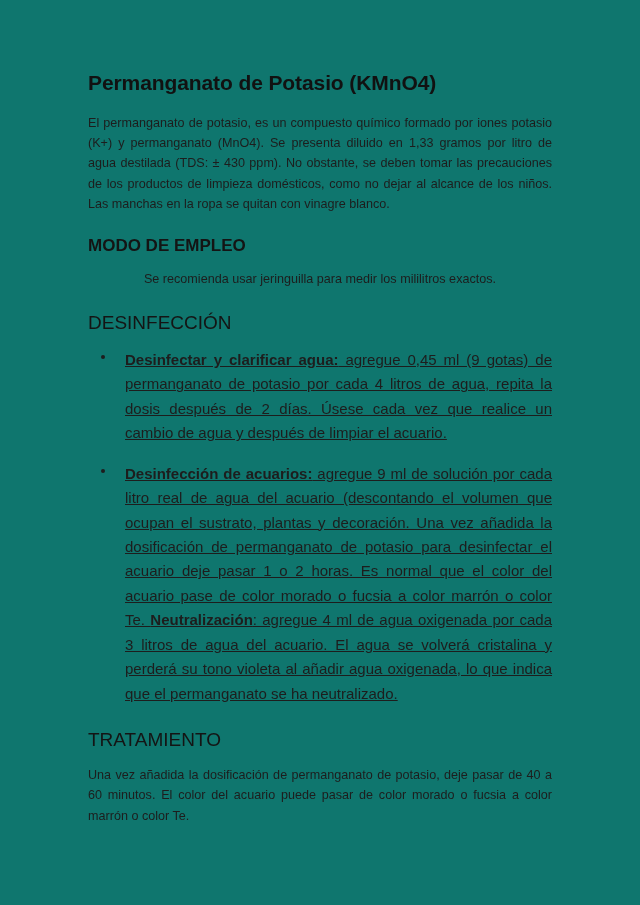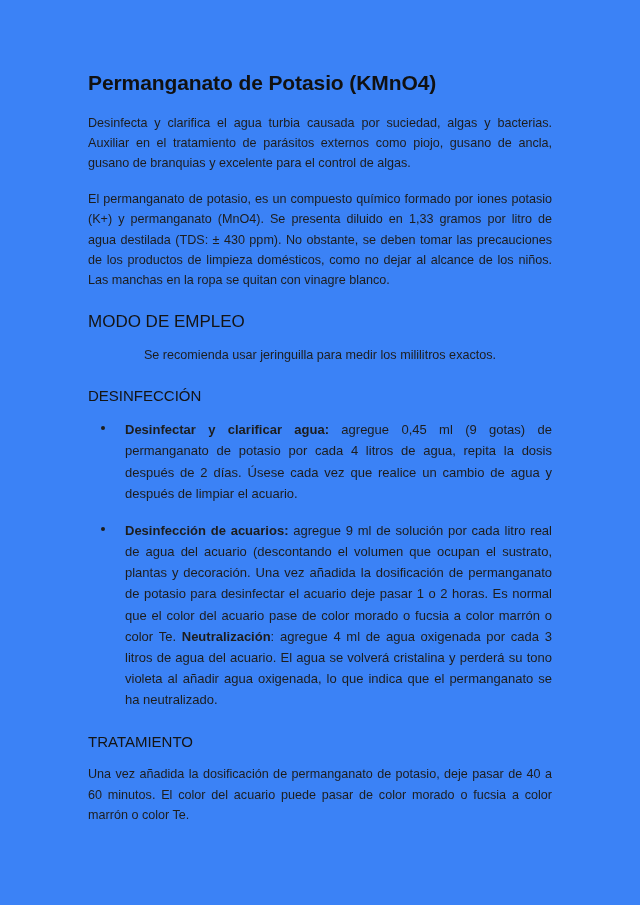--- a/index.html
+++ b/index.html
@@ -11,21 +11,21 @@
     width: 640px;
     height: 905px;
     font-family: "Liberation Sans", sans-serif;
     color: #1a1a1a;
     -webkit-font-smoothing: antialiased;
   }
   .page {
     position: relative;
     width: 640px;
     height: 905px;
-    background: #3b82f6;
+    background: #0f766e;
     box-sizing: border-box;
     padding: 70px 88px 0 88px;
     overflow: hidden;
   }
   .doc-title {
     font-size: 21px;
     font-weight: bold;
     line-height: 1.22;
     margin: 0 0 17px 0;
     letter-spacing: -0.1px;
@@ -36,66 +36,66 @@
     line-height: 1.62;
     margin: 0 0 15px 0;
     text-align: justify;
     color: #1d1d1d;
   }
   p.body-par.left {
     text-align: center;
   }
   h2.section-h {
     font-size: 17px;
-    font-weight: normal;
+    font-weight: bold;
     line-height: 1.25;
     margin: 20px 0 13px 0;
     color: #141414;
   }
   h3.sub-h {
-    font-size: 15px;
+    font-size: 19px;
     font-weight: normal;
     line-height: 1.25;
     margin: 22px 0 13px 0;
     color: #141414;
   }
   ul.bullets {
     list-style: none;
     margin: 0 0 6px 0;
     padding: 0;
   }
   ul.bullets > li {
     position: relative;
     padding-left: 37px;
     margin: 0 0 16px 0;
-    font-size: 13px;
+    font-size: 15px;
     line-height: 1.63;
     text-align: justify;
     color: #1d1d1d;
+    text-decoration: underline;
   }
   ul.bullets > li::before {
     content: "";
     position: absolute;
     left: 13px;
     top: 7px;
     width: 4px;
     height: 4px;
     border-radius: 50%;
     background: #1d1d1d;
   }
   .b { font-weight: bold; }
 </style>
 </head>
 <body>
 
 <div class="page">
 
   <h1 class="doc-title">Permanganato de Potasio (KMnO4)</h1>
 
-  <p class="body-par">Desinfecta y clarifica el agua turbia causada por suciedad, algas y bacterias. Auxiliar en el tratamiento de parásitos externos como piojo, gusano de ancla, gusano de branquias y excelente para el control de algas.</p>
 
   <p class="body-par">El permanganato de potasio, es un compuesto químico formado por iones potasio (K+) y permanganato (MnO4). Se presenta diluido en 1,33 gramos por litro de agua destilada (TDS: ± 430 ppm). No obstante, se deben tomar las precauciones de los productos de limpieza domésticos, como no dejar al alcance de los niños. Las manchas en la ropa se quitan con vinagre blanco.</p>
 
   <h2 class="section-h">MODO DE EMPLEO</h2>
 
   <p class="body-par left">Se recomienda usar jeringuilla para medir los mililitros exactos.</p>
 
   <h3 class="sub-h">DESINFECCIÓN</h3>
 
   <ul class="bullets">

